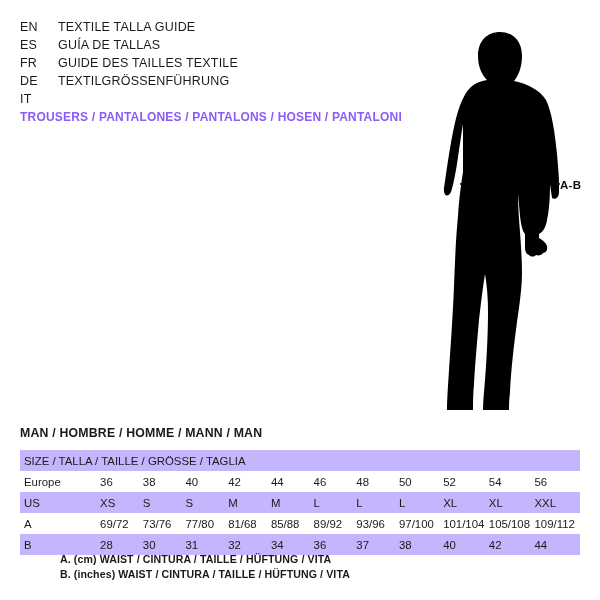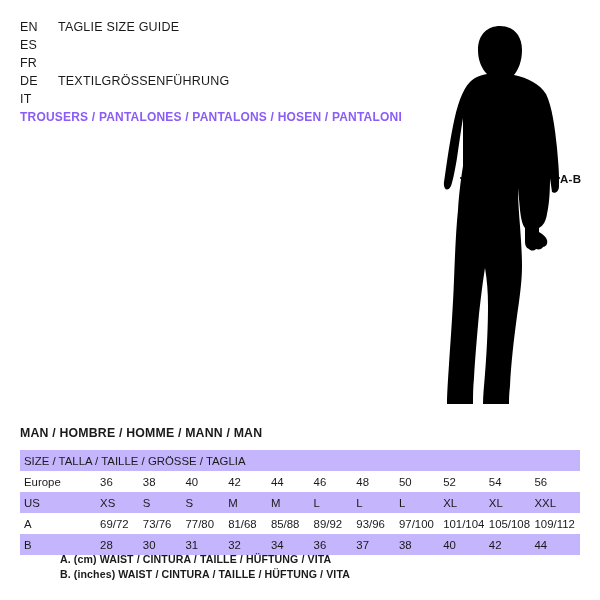--- a/index.html
+++ b/index.html
@@ -54,21 +54,21 @@
     font-size: 12px;
     font-weight: bold;
     letter-spacing: 0.2px;
     color: #8b5cf6;
   }
 
   
   .figure-wrap {
     position: absolute;
     left: 400px;
-    top: 18px;
+    top: 24px;
     width: 200px;
     height: 400px;
   }
   .figure-svg {
     display: block;
   }
   .ab-label {
     position: absolute;
     left: 160px;
     top: 155px;
@@ -131,27 +131,29 @@
   }
 </style>
 </head>
 <body>
 
 <div class="page">
 
   <div class="lang-list">
     <div class="lang-row">
       <span class="lang-code">EN</span>
-      <span class="lang-title">TAGLIE SIZE GUIDE</span>
+      <span class="lang-title">TEXTILE TALLA GUIDE</span>
     </div>
     <div class="lang-row">
       <span class="lang-code">ES</span>
+      <span class="lang-title">GUÍA DE TALLAS</span>
     </div>
     <div class="lang-row">
       <span class="lang-code">FR</span>
+      <span class="lang-title">GUIDE DES TAILLES TEXTILE</span>
     </div>
     <div class="lang-row">
       <span class="lang-code">DE</span>
       <span class="lang-title">TEXTILGRÖSSENFÜHRUNG</span>
     </div>
     <div class="lang-row">
       <span class="lang-code">IT</span>
     </div>
   </div>
 

